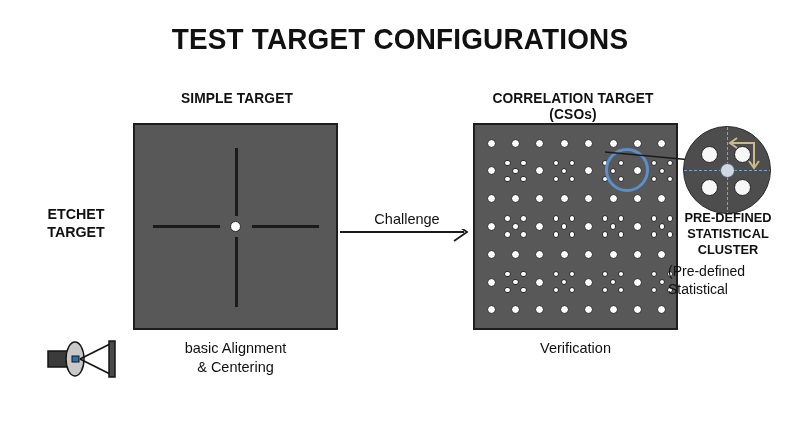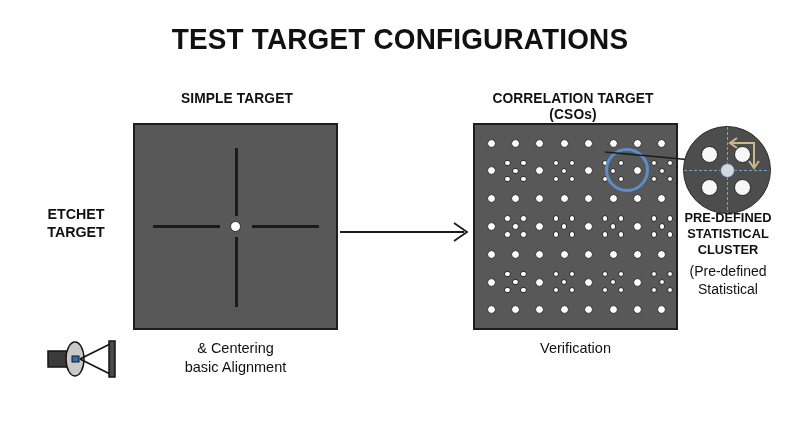--- a/index.html
+++ b/index.html
@@ -218,21 +218,20 @@
     font-weight: bold;
     line-height: 1.2;
     color: #111111;
     transform: scaleX(0.95);
   }
   #cluster-label-plain {
     position: absolute;
     left: 668px;
     top: 262px;
     width: 120px;
-    text-align: center;
     font-size: 14px;
     line-height: 1.3;
     color: #111111;
   }
 </style>
 </head>
 <body>
 
 <div class="stage">
 
@@ -256,31 +255,32 @@
 
   <div class="target-panel" id="simple-target">
     <div class="cross-line ch-top"></div>
     <div class="cross-line ch-bottom"></div>
     <div class="cross-line ch-left"></div>
     <div class="cross-line ch-right"></div>
     <div id="center-dot"></div>
   </div>
 
   <div class="caption" id="simple-caption">
+    <div>basic Alignment</div>
     <div>&amp; Centering</div>
-    <div>basic Alignment</div>
   </div>
 
   <div id="algorithm-arrow-wrap">
     <svg width="135" height="72" viewBox="0 0 135 72">
       <line x1="0" y1="34" x2="124" y2="34" stroke="#1b1b1b" stroke-width="1.8"></line>
       <polyline points="114,25 127,34 114,43" fill="none" stroke="#1b1b1b" stroke-width="1.8"></polyline>
     </svg>
   </div>
   <div id="arrow-label">
+    <span class="l2">Challenge</span>
   </div>
 
   <div class="section-heading" id="corr-heading">CORRELATION TARGET (CSOs)</div>
 
   <div class="target-panel" id="corr-target">
     <div id="dot-grid">
         <div class="grid-dot big" style="left: 11.5px; top: 13.5px;"></div>
         <div class="grid-dot big" style="left: 35.9px; top: 13.5px;"></div>
         <div class="grid-dot big" style="left: 60.3px; top: 13.5px;"></div>
         <div class="grid-dot big" style="left: 84.7px; top: 13.5px;"></div>

